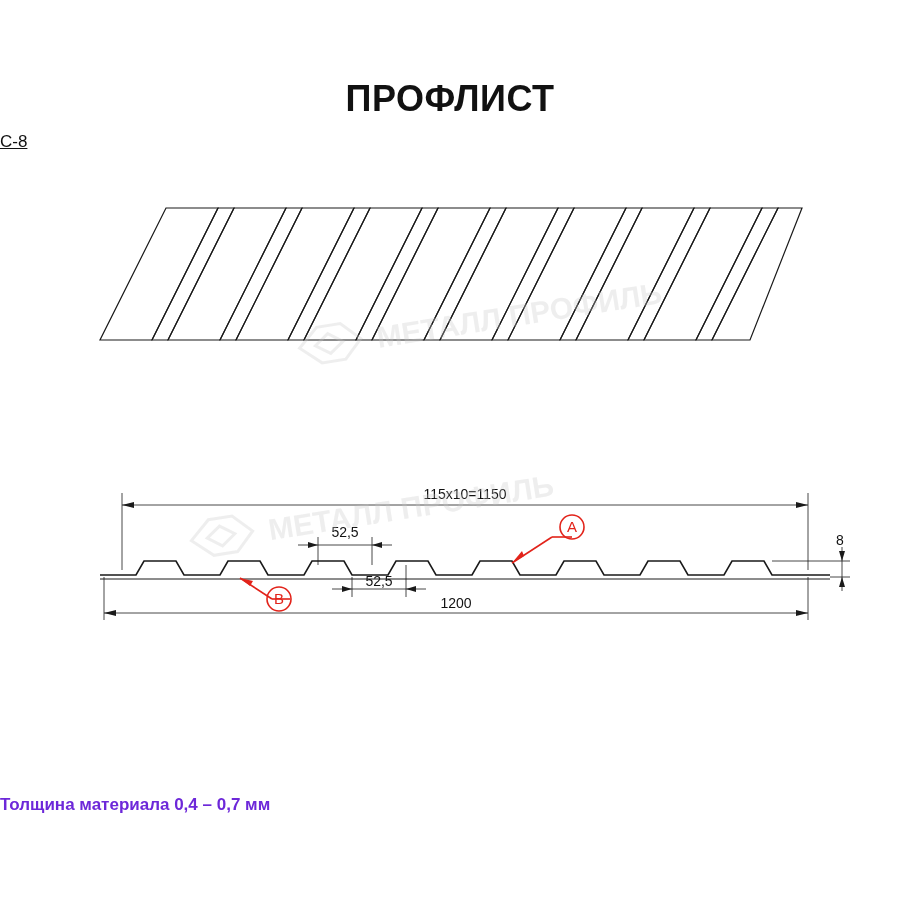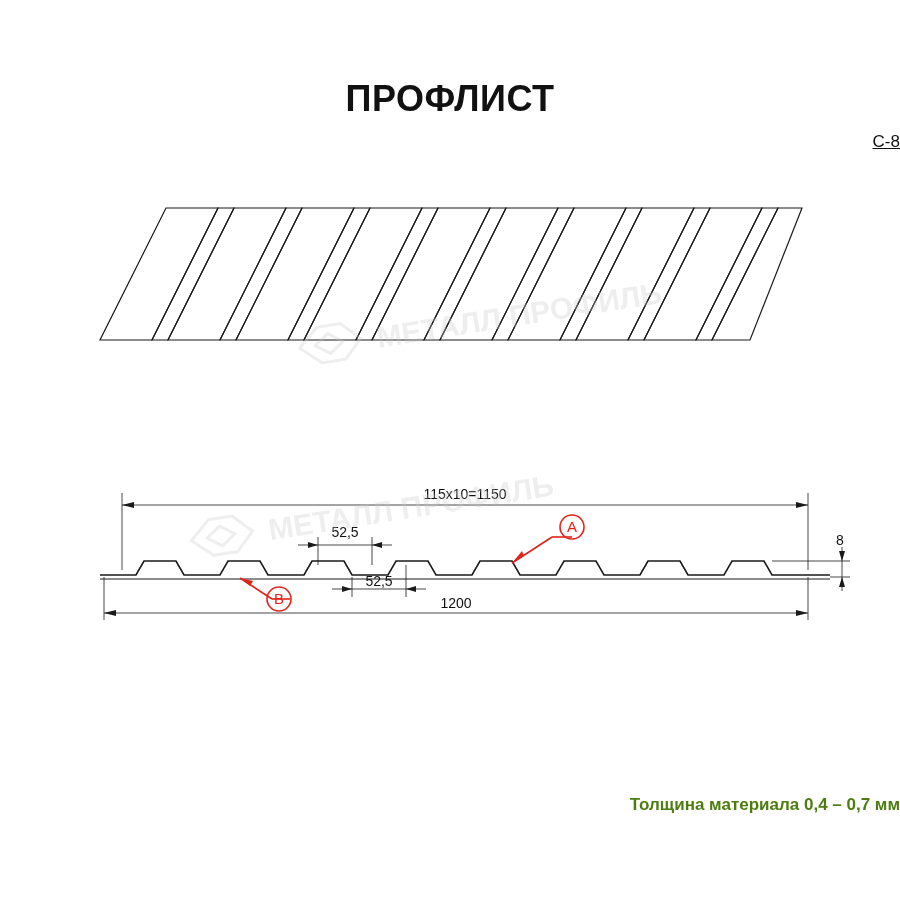--- a/index.html
+++ b/index.html
@@ -29,34 +29,34 @@
     font-size: 36px;
     font-weight: bold;
     letter-spacing: 0.5px;
     color: #111111;
   }
   .subtitle {
     position: absolute;
     top: 132px;
     left: 0;
     width: 900px;
-    text-align: right;
+    text-align: left;
     font-size: 17px;
     color: #111111;
     text-decoration: underline;
   }
   .footer-note {
     position: absolute;
     top: 795px;
     left: 0;
     width: 900px;
-    text-align: right;
+    text-align: left;
     font-size: 17px;
     font-weight: bold;
-    color: #4d7c0f;
+    color: #6d28d9;
   }
   .iso-view {
     position: absolute;
     top: 190px;
     left: 90px;
     width: 720px;
     height: 220px;
   }
   .section-view {
     position: absolute;

